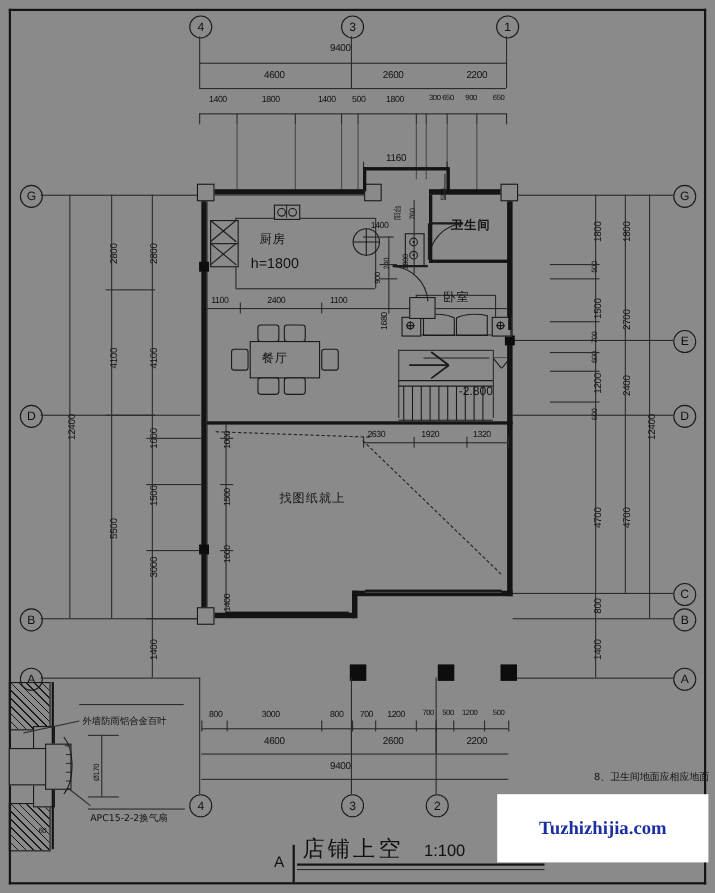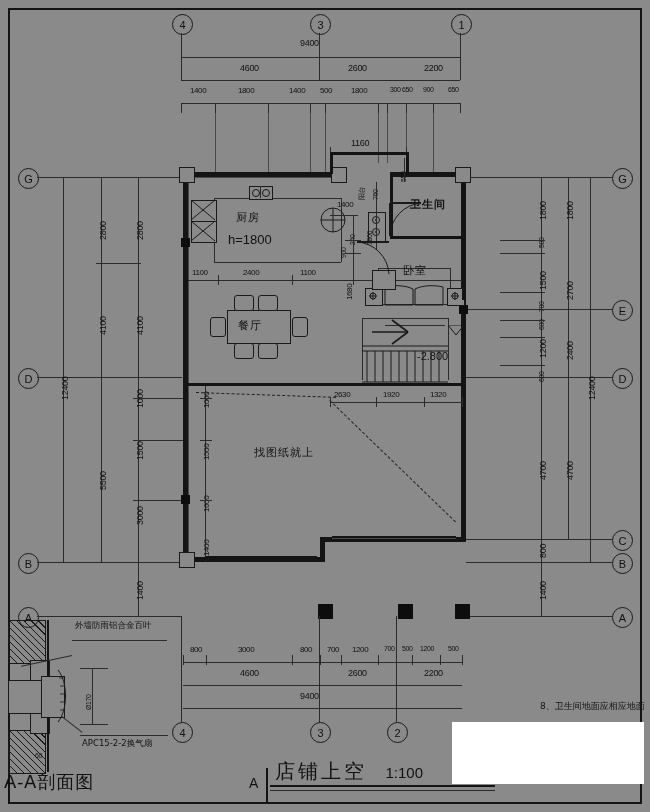--- a/index.html
+++ b/index.html
@@ -450,39 +450,39 @@
       <line x1="4" y1="34" x2="9" y2="34"></line>
       <line x1="4" y1="42" x2="9" y2="42"></line>
     </g>
   </svg>
   <div class="t dim7 vert" style="left:85px;top:710px;">Ø170</div>
   <div class="ln v thin" style="left:92px;top:668px;height:56px;"></div>
   <div class="ln h thin" style="left:80px;top:668px;width:28px;"></div>
   <div class="ln h thin" style="left:80px;top:724px;width:28px;"></div>
   <div class="t dim7" style="left:35px;top:752px;">60</div>
 
-  <div class="t cn note" style="left:75px;top:620px;">外墙防雨铝合金百叶</div>
+  <div class="t cn note" style="left:75px;top:650px;">外墙防雨铝合金百叶</div>
   <div class="ln h thin" style="left:72px;top:640px;width:95px;"></div>
   <div class="ln h thin" style="left:20px;top:655px;width:52px;transform:rotate(-12deg);transform-origin:100% 0;"></div>
 
   <div class="t cn note" style="left:82px;top:738px;">APC15-2-2换气扇</div>
   <div class="ln h thin" style="left:80px;top:735px;width:88px;"></div>
   <div class="ln h thin" style="left:62px;top:716px;width:26px;transform:rotate(38deg);transform-origin:0 0;"></div>
 
-  <div class="t cn" style="left:4px;top:770px;font-size:18px;letter-spacing:1px;">A-A剖面图</div>
 
   <div class="t cn" style="left:540px;top:700px;font-size:9px;">8、卫生间地面应相应地面</div>
   <div class="t cn" style="left:556px;top:752px;font-size:9px;">面层均为</div>
 
   <div id="title">
     <span class="tname cn">店铺上空</span>
     <span class="tscale">1:100</span>
   </div>
   <div class="ln h wall" style="left:270px;top:785px;width:225px;height:2px;"></div>
   <div class="ln h thin" style="left:270px;top:790px;width:225px;"></div>
 
   <div class="t" style="left:249px;top:775px;font-size:14px;">A</div>
   <div class="ln v wall" style="left:266px;top:768px;width:2px;height:34px;"></div>
 
   <div id="wm">
+    <div class="w2">Tuzhizhijia.com</div>
   </div>
 
 </div>
 
 </body></html>

